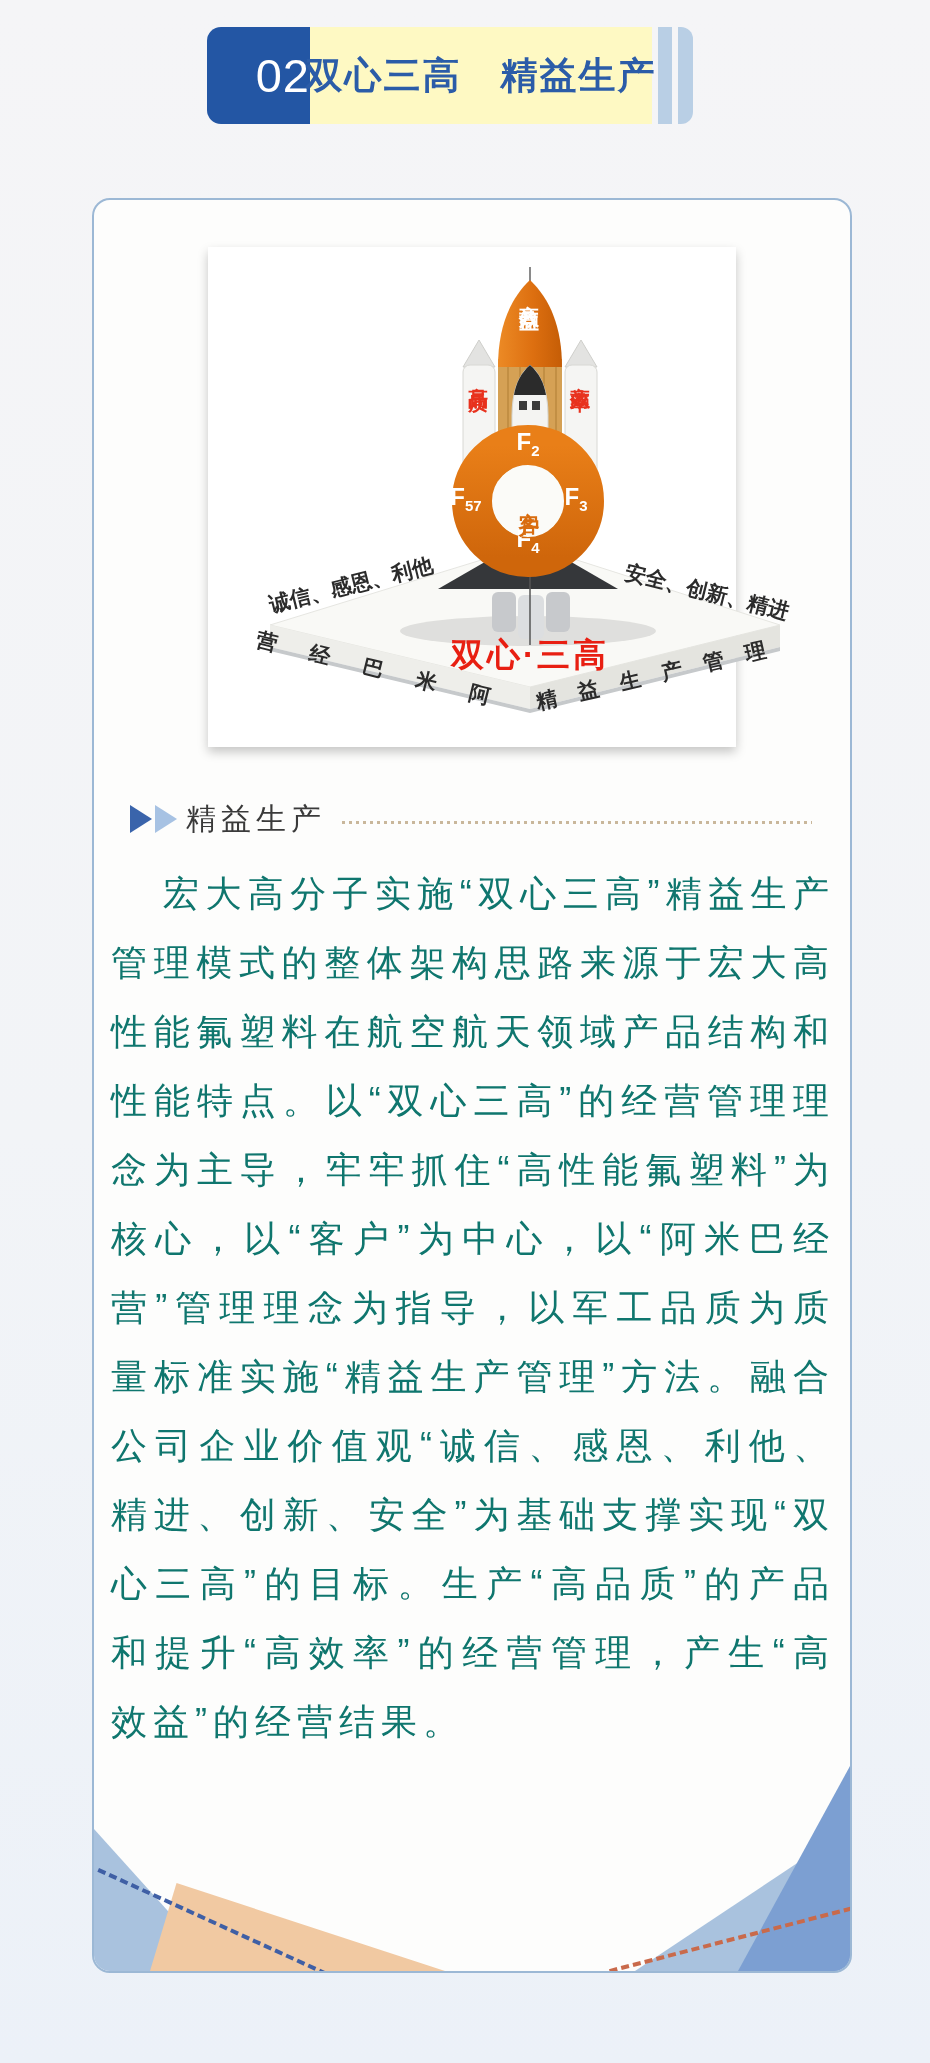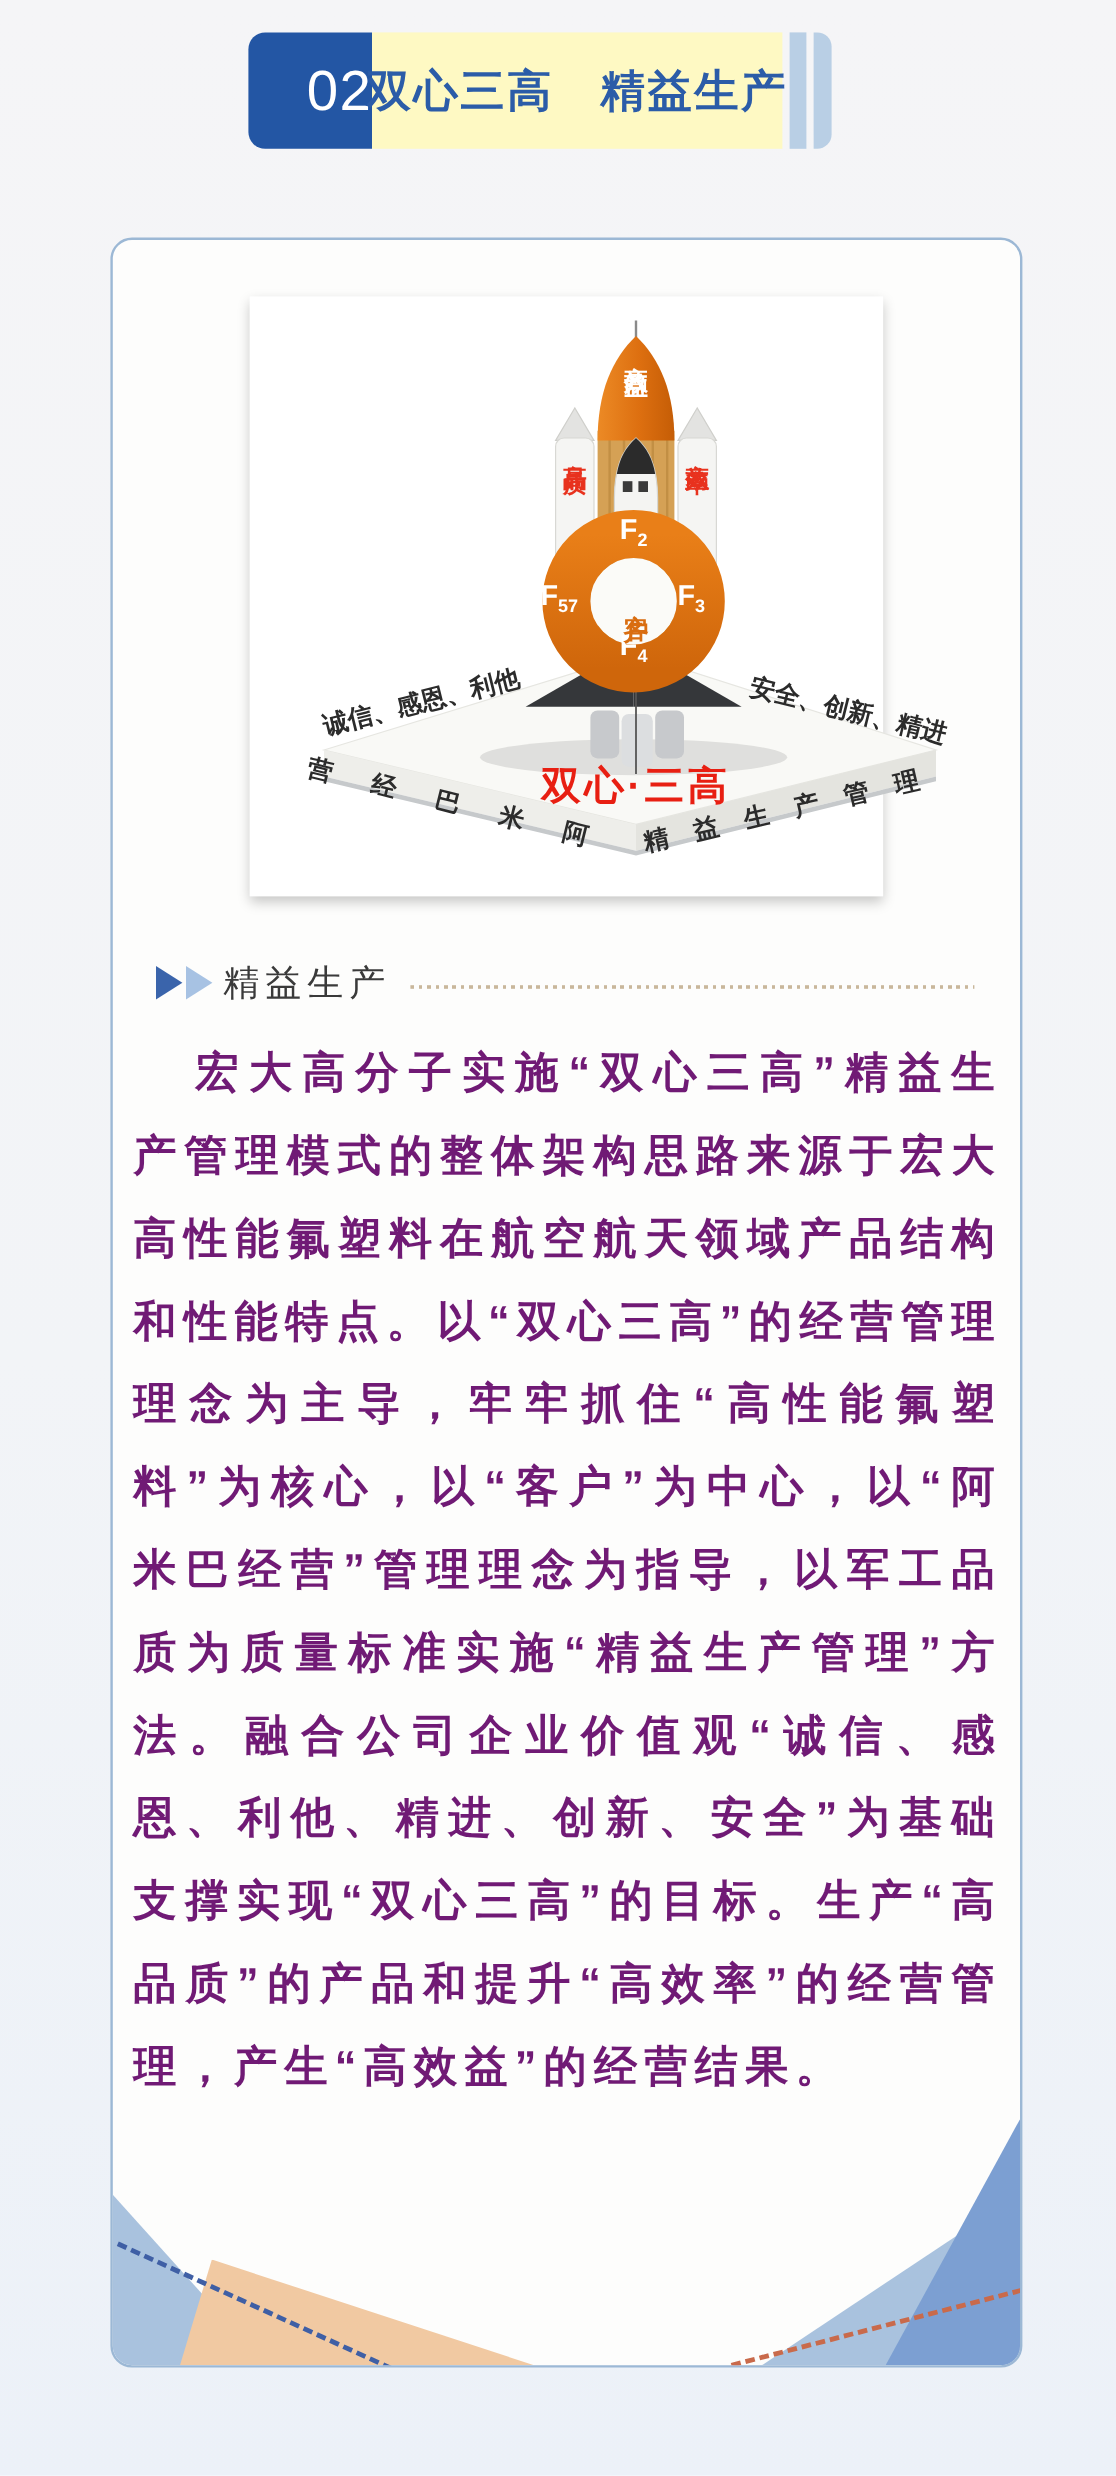--- a/index.html
+++ b/index.html
@@ -57,22 +57,22 @@
   .section-row{display:flex;align-items:center;margin:55px 38px 0 36px;height:34px;}
   .tri{width:0;height:0;border-style:solid;border-width:14px 0 14px 22px;border-color:transparent;}
   .tri-dark{border-left-color:#3a64ab;}
   .tri-light{border-left-color:#a7c2e3;margin-left:3px;}
   .section-label{font-size:30px;color:#3a3a3a;letter-spacing:5px;margin-left:9px;font-weight:400;white-space:nowrap;}
   .dotted{flex:1;height:3px;margin-left:16px;margin-top:6px;
     background-image:repeating-linear-gradient(90deg,#c9b79b 0 3px,transparent 3px 7px);}
 
   
   .body-text{
-    margin:23px 15px 0 17px;font-size:36px;line-height:69px;color:#701a75;
-    text-align:justify;text-indent:52px;letter-spacing:6px;font-weight:700;
+    margin:23px 15px 0 17px;font-size:36px;line-height:69px;color:#0f766e;
+    text-align:justify;text-indent:52px;letter-spacing:6px;font-weight:400;
   }
 
   
   .deco{position:absolute;left:0;right:0;bottom:0;height:220px;pointer-events:none;}
   .deco div{position:absolute;}
   .tri-left-blue{left:0;bottom:0;width:128px;height:142px;background:#a9c2de;
     clip-path:polygon(0 0,0 100%,100% 100%);}
   .tri-left-orange{left:56px;bottom:0;width:295px;height:88px;background:#f1c9a2;
     clip-path:polygon(9% 0,0 100%,100% 100%);}
   .dash-navy{left:5px;top:117px;width:251px;height:0;border-top:4px dashed #3f5fa5;

